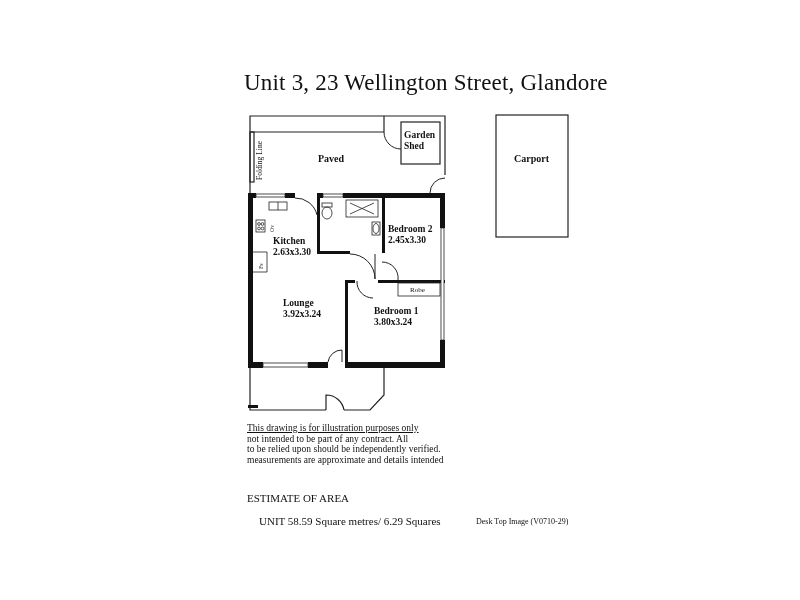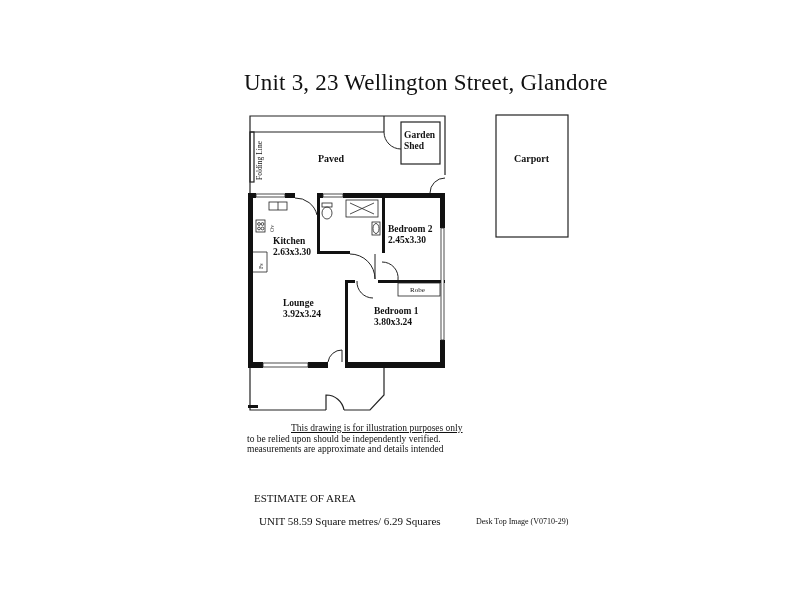--- a/index.html
+++ b/index.html
@@ -2,23 +2,23 @@
 <html><head>
   <meta charset="utf-8">
   <style>
     html, body { margin: 0; padding: 0; background: #ffffff; }
     body { width: 800px; height: 600px; position: relative; overflow: hidden; font-family: "Liberation Serif", serif; color: #111; }
     .title { position: absolute; left: 244px; top: 70px; font-size: 23px; letter-spacing: 0.2px; }
     svg.plan { position: absolute; left: 0; top: 0; }
     .lbl { font-family: "Liberation Serif", serif; font-weight: bold; fill: #111; }
     .small { font-family: "Liberation Serif", serif; fill: #111; }
     .notes { position: absolute; left: 247px; top: 423px; font-size: 9.5px; line-height: 10.5px; width: 240px; }
-    .notes .u { text-decoration: underline; display: block; margin-left: 44px; }
+    .notes .u { text-decoration: underline; display: block; }
     .notes .p { display: block; }
-    .est-title { position: absolute; left: 254px; top: 492px; font-size: 11px; }
+    .est-title { position: absolute; left: 247px; top: 492px; font-size: 11px; }
     .est-unit { position: absolute; left: 259px; top: 515px; font-size: 11px; }
     .dti { position: absolute; left: 476px; top: 517px; font-size: 8px; }
   </style>
 </head>
 <body>
 
 <div class="title">Unit 3,  23 Wellington Street,  Glandore</div>
 
 <svg class="plan" width="800" height="600" viewBox="0 0 800 600">
 
@@ -125,19 +125,20 @@
   <text x="283" y="317" class="lbl" font-size="9.5">3.92x3.24</text>
   <text x="374" y="314" class="lbl" font-size="9.5">Bedroom 1</text>
   <text x="374" y="325" class="lbl" font-size="9.5">3.80x3.24</text>
   <text x="410" y="292" class="small" font-size="7">Robe</text>
   <text x="0" y="0" class="small" font-size="6" transform="translate(263,269) rotate(-90)">Fs</text>
   <text x="0" y="0" class="small" font-size="6" transform="translate(274,232) rotate(-90)">Ov</text>
 </svg>
 
 <div class="notes">
   <span class="u">This drawing is for illustration purposes only</span>
+  <span class="p">not intended to be part of any contract.  All</span>
   <span class="p">to be relied upon should be independently verified.</span>
   <span class="p">measurements are approximate and details intended</span>
 </div>
 
 <div class="est-title">ESTIMATE OF AREA</div>
 <div class="est-unit">UNIT  58.59 Square metres/ 6.29 Squares</div>
 <div class="dti">Desk Top Image  (V0710-29)</div>
 
 </body></html>

